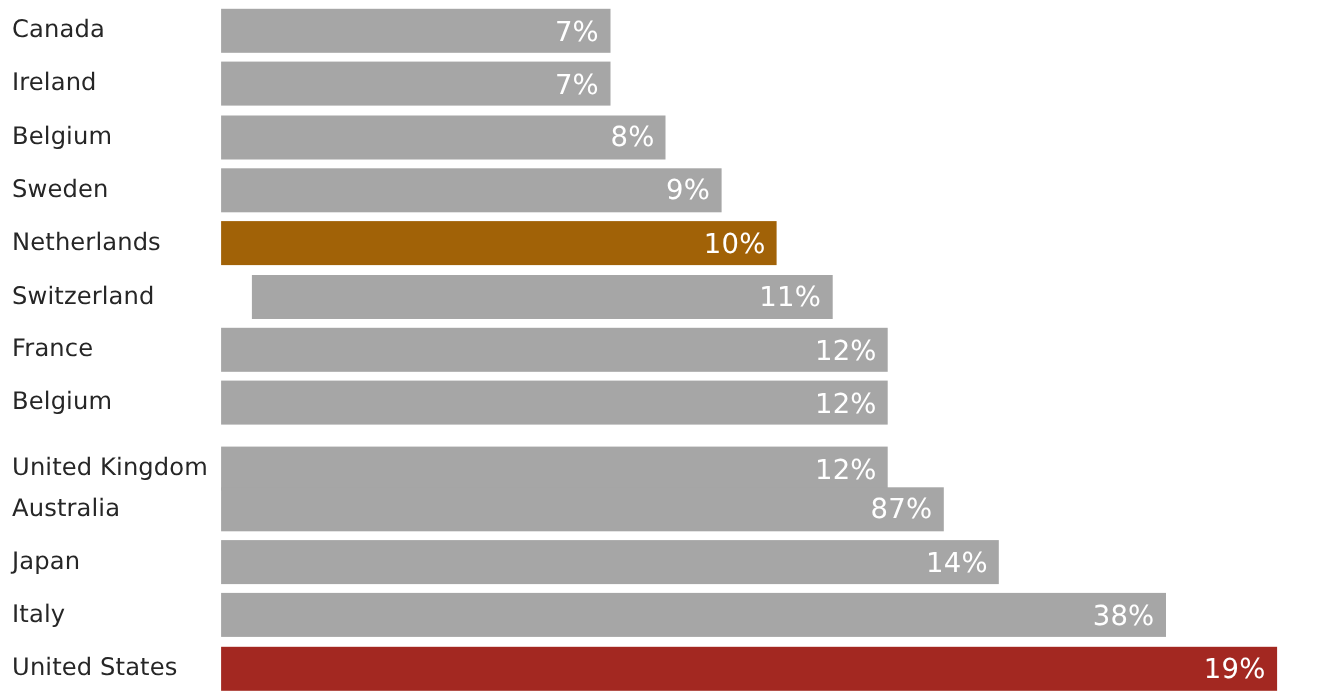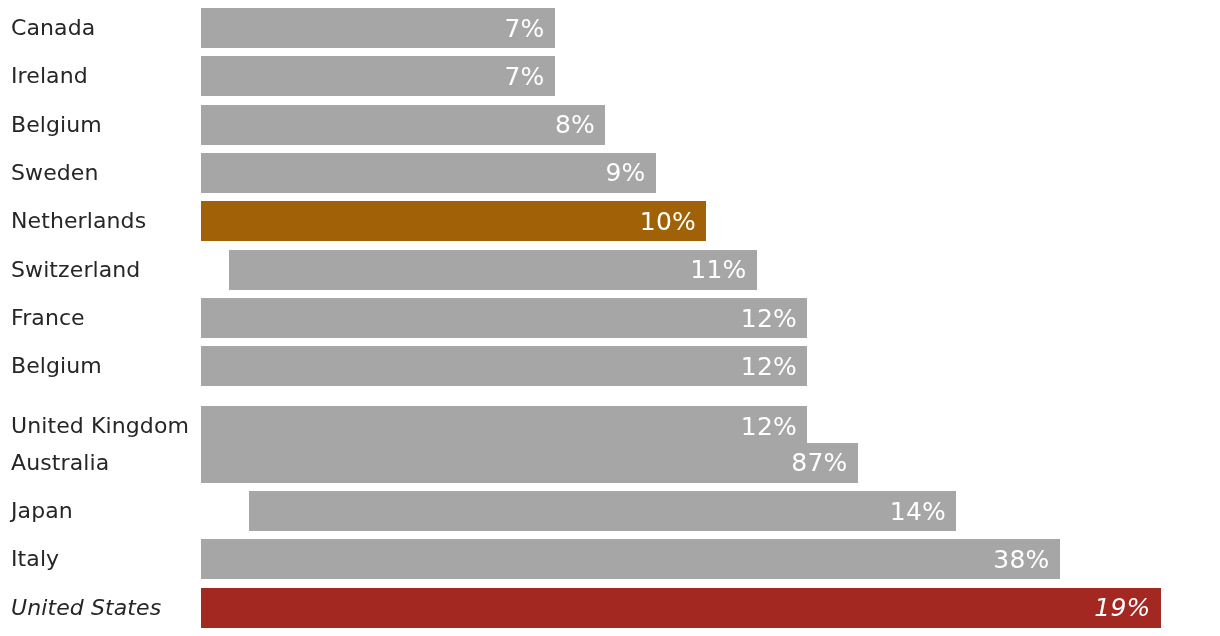--- a/index.html
+++ b/index.html
@@ -142,35 +142,35 @@
     <div class="bar-row" style="top: 442.7px; height: 40px;">
       <div class="category-label">Australia</div>
       <div class="bar-track" style="width: 656.5px;">
         <div class="bar" style="background: rgb(166, 166, 166);">
           <span class="bar-value">87%</span>
         </div>
       </div>
     </div>
     <div class="bar-row" style="top: 491px; height: 40px;">
       <div class="category-label">Japan</div>
-      <div class="bar-track" style="width: 707px; margin-left: 48px;">
+      <div class="bar-track" style="width: 707px;">
         <div class="bar" style="background: rgb(166, 166, 166);">
           <span class="bar-value">14%</span>
         </div>
       </div>
     </div>
     <div class="bar-row" style="top: 539.3px; height: 40px;">
       <div class="category-label">Italy</div>
       <div class="bar-track" style="width: 858.5px;">
         <div class="bar" style="background: rgb(166, 166, 166);">
           <span class="bar-value">38%</span>
         </div>
       </div>
     </div>
-    <div class="bar-row" style="top: 587.6px; height: 40px; font-style: italic;">
+    <div class="bar-row" style="top: 587.6px; height: 40px;">
       <div class="category-label">United States</div>
       <div class="bar-track" style="width: 959.5px;">
         <div class="bar" style="background: rgb(163, 40, 33);">
           <span class="bar-value">19%</span>
         </div>
       </div>
     </div>
   </div>
 
 </body></html>

